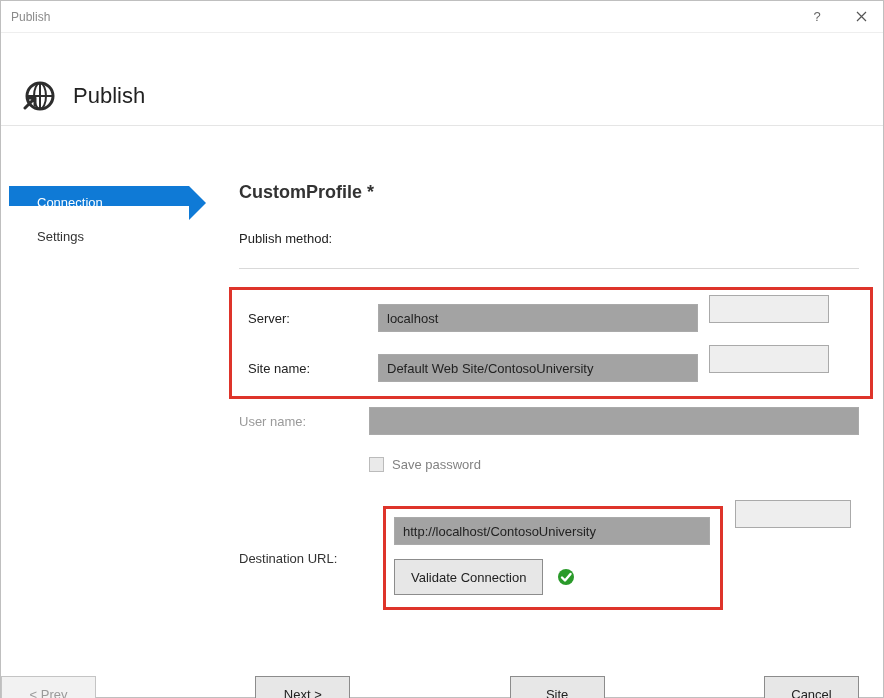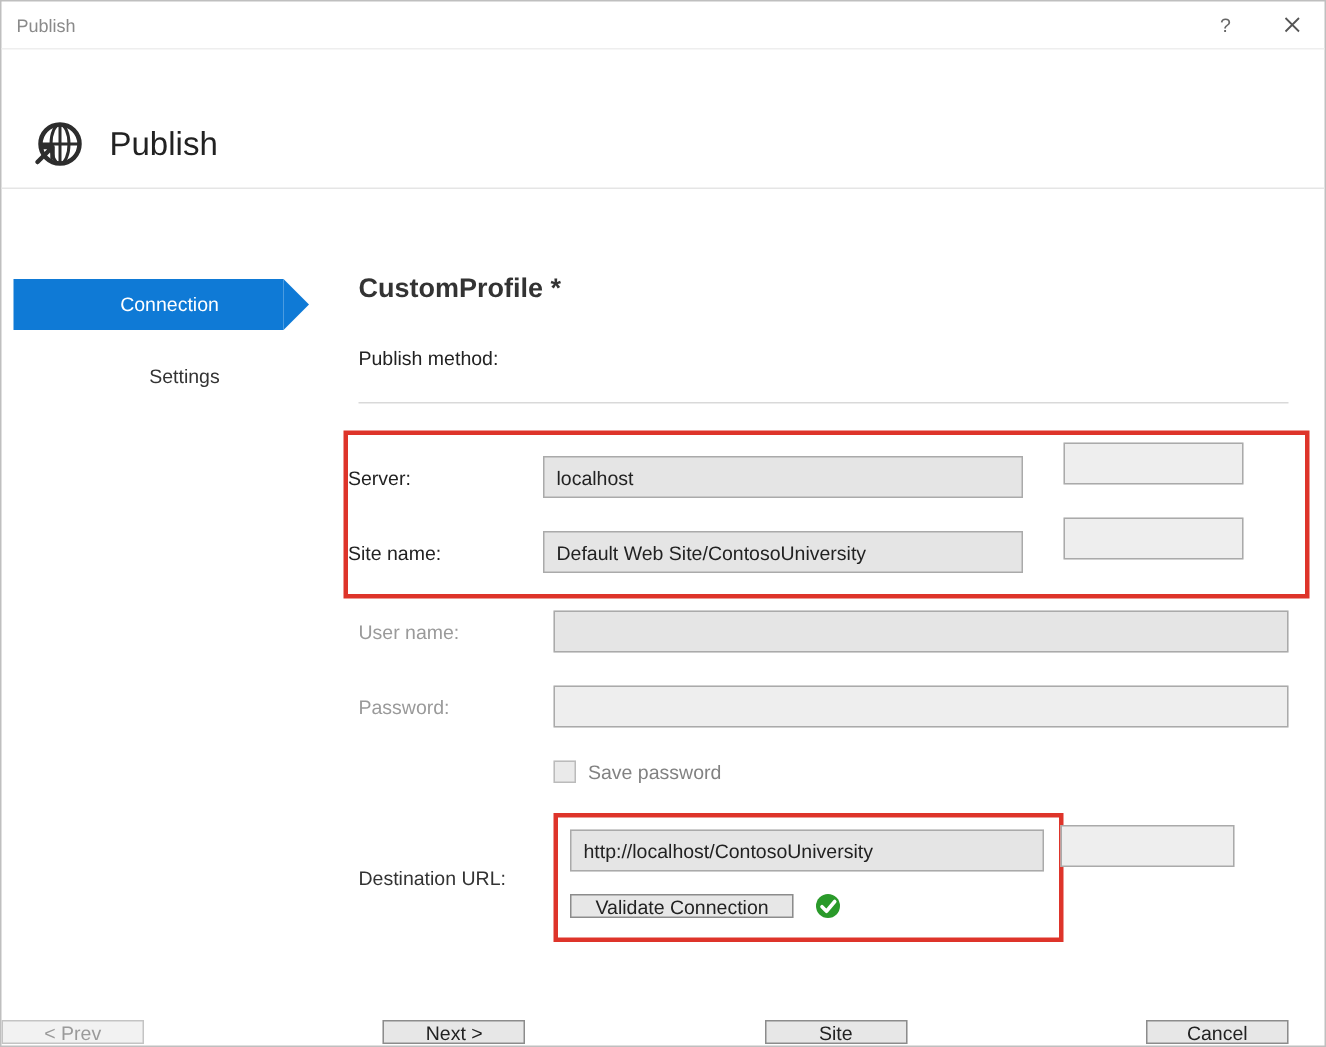--- a/index.html
+++ b/index.html
@@ -58,28 +58,27 @@
     display: flex;
     padding: 28px 24px 0 8px;
   }
   .sidebar {
     width: 200px;
     flex: 0 0 200px;
     padding-top: 4px;
   }
   .tab {
     position: relative;
-    height: 34px;
+    height: 20px;
     line-height: 34px;
     padding-left: 28px;
     font-size: 13px;
     color: #333;
     cursor: pointer;
     margin-bottom: 14px;
-    text-align: center;
   }
   .tab.active {
     background: #0f7ad6;
     color: #fff;
     width: 180px;
   }
   .tab.active::after {
     content: "";
     position: absolute;
     right: -17px;
@@ -119,38 +118,38 @@
     border: 1px solid #a6a6a6;
     background: #eeeeee;
     font-family: inherit;
     font-size: 13px;
     padding: 0 6px;
   }
   input.ctrl-input {
     width: 100%;
     height: 28px;
     border: 1px solid #aaa;
-    background: #e5e5e5;
+    background: #a3a3a3;
     font-family: inherit;
     font-size: 13px;
     padding: 0 8px;
     color: #222;
   }
   input.ctrl-input:disabled {
     background: #eeeeee;
     color: #666;
   }
   .divider {
     height: 1px;
     background: #d9d9d9;
     margin: 0 0 22px 0;
   }
   .highlight-box {
     border: 3px solid #de342a;
-    padding: 14px 12px 4px 0;
+    padding: 14px 12px 4px 16px;
     margin: -4px -14px 14px -10px;
   }
   .highlight-box .row:last-child { margin-bottom: 10px; }
   .highlight-box2 {
     border: 3px solid #de342a;
     padding: 10px 12px 16px 8px;
     margin: 0 126px 14px 124px;
   }
   .check-row {
     display: flex;
@@ -163,21 +162,21 @@
     width: 15px; height: 15px;
     border: 1px solid #bbb;
     background: #eaeaea;
   }
   .validate-row {
     display: flex;
     align-items: center;
     gap: 14px;
   }
   button.btn {
-    height: 16px;
+    height: 36px;
     padding: 0 16px;
     border: 1px solid #8c8c8c;
     background: #e7e7e7;
     font-family: inherit;
     font-size: 13px;
     color: #222;
     cursor: pointer;
   }
   button.btn:disabled {
     color: #9a9a9a;
@@ -265,37 +264,31 @@
         <input class="ctrl-input" type="text" style="width: 120px; position: absolute; top: 50px;" disabled="" value="">
       </div>
 
       <div class="row" style="margin-top:-6px;">
         <div class="label dim">User name:</div>
         <div class="field">
           <input class="ctrl-input" type="text" value="" style="">
         </div>
       </div>
 
-      <div class="row">
-        <div class="label dim">Password:</div>
-        <div class="field">
-          <input class="ctrl-input" type="password" disabled="" value="" style="">
-        </div>
-      </div>
 
       <div class="check-row">
         <div class="chk"></div>
         <span>Save password</span>
       </div>
 
       <div class="dest-wrap">
         <div class="dest-row">
           <div class="label">Destination URL:</div>
           <div style="flex:1; display:flex;">
-            <div class="highlight-box2" style="margin:0; padding:8px 10px 12px 8px; width:340px;">
+            <div class="highlight-box2" style="margin:14px; padding:8px 10px 12px 8px; width:340px;">
               <input class="ctrl-input" type="text" style="width: 316px; margin-bottom: 14px;" value="http://localhost/ContosoUniversity">
               <div class="validate-row">
                 <button class="btn" type="button">Validate Connection</button>
                 <span class="success-icon">
                   <svg width="18" height="18" viewBox="0 0 18 18">
                     <circle cx="9" cy="9" r="8" fill="#2a9a2a"></circle>
                     <path d="M5 9.5 L8 12.5 L13.5 6" stroke="#fff" stroke-width="2.4" fill="none" stroke-linecap="round" stroke-linejoin="round"></path>
                   </svg>
                 </span>
               </div>

